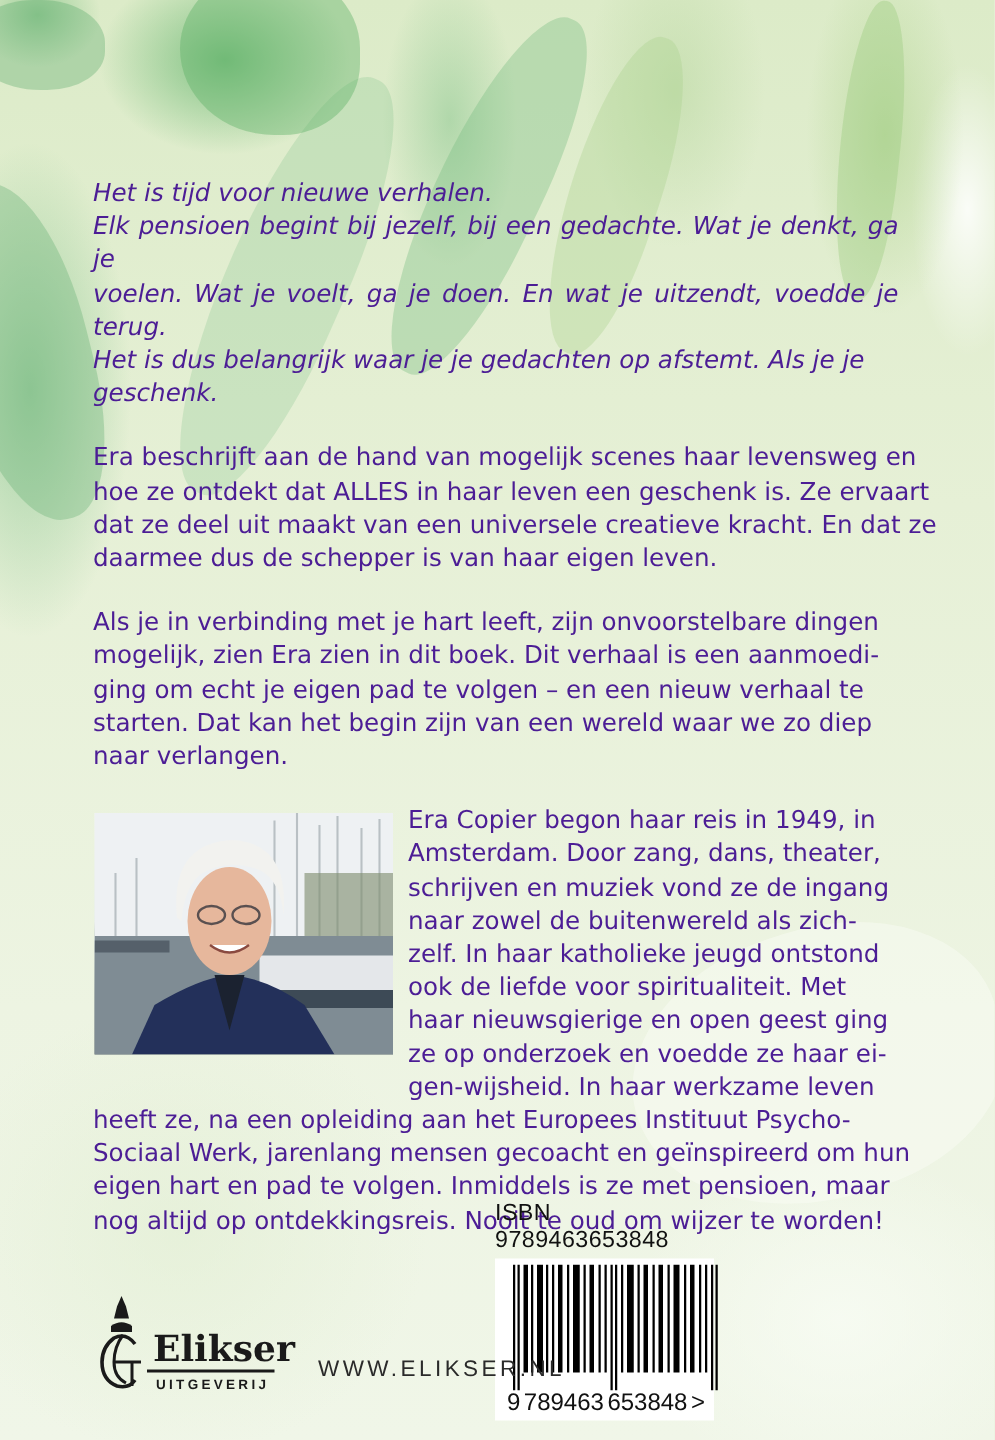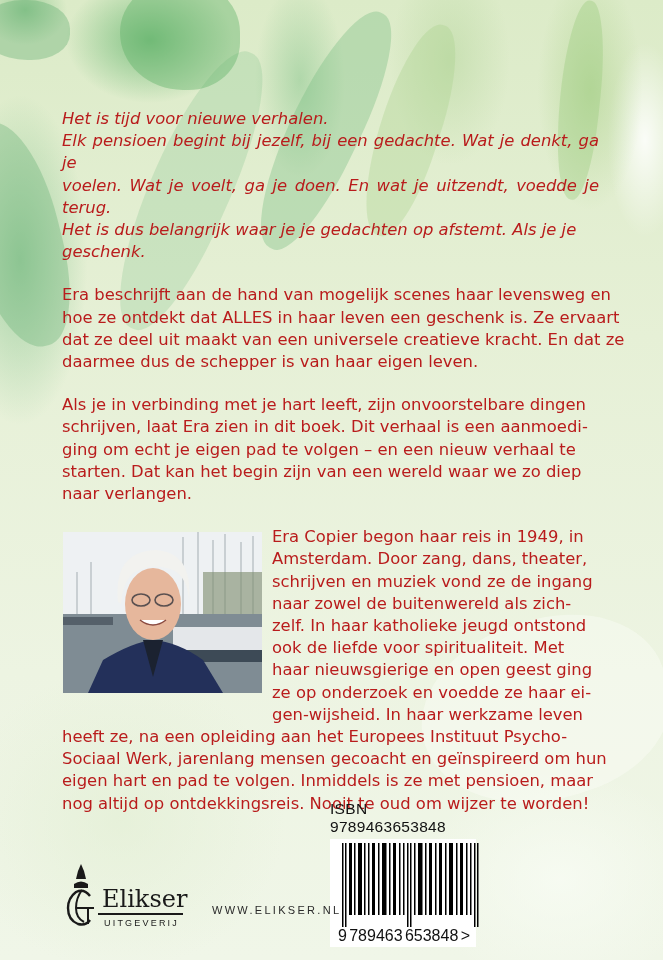--- a/index.html
+++ b/index.html
@@ -15,42 +15,42 @@
       radial-gradient(ellipse 90px 220px at 20px 260px, rgba(110,185,125,0.55), rgba(110,185,125,0) 75%),
       radial-gradient(ellipse 60px 130px at 300px 80px, rgba(120,190,130,0.45), rgba(120,190,130,0) 75%),
       radial-gradient(ellipse 70px 160px at 590px 90px, rgba(165,205,130,0.5), rgba(165,205,130,0) 75%),
       radial-gradient(ellipse 80px 140px at 450px 60px, rgba(175,210,150,0.45), rgba(175,210,150,0) 75%),
       radial-gradient(ellipse 50px 130px at 645px 140px, rgba(255,255,255,0.85), rgba(255,255,255,0) 75%),
       radial-gradient(ellipse 200px 160px at 560px 880px, rgba(248,252,244,0.8), rgba(248,252,244,0) 70%),
       radial-gradient(ellipse 220px 200px at 120px 820px, rgba(225,238,210,0.6), rgba(225,238,210,0) 75%),
       linear-gradient(180deg, #dcebc8 0%, #e6f0d6 35%, #edf4e2 70%, #f0f6e8 100%);
   }
   .stroke { position: absolute; border-radius: 50% 50% 45% 55%; }
-  .content { position: absolute; left: 62px; top: 108px; width: 537px; z-index: 2; color: #b91c1c; }
+  .content { position: absolute; left: 62px; top: 118px; width: 537px; z-index: 2; color: #4c1d95; }
   .intro { font-style: italic; font-size: 16.4px; line-height: 22.2px; margin: 0 0 21px 0; text-align: justify; }
   .intro span { display: block; }
   .para { font-size: 16.4px; line-height: 22.2px; margin: 0 0 21px 0; }
   .para span { display: block; white-space: nowrap; }
   .bio { position: relative; margin-top: 14px; }
   .photo { position: absolute; left: 1px; top: 6px; width: 199px; height: 161px;
     background: linear-gradient(180deg, #f2f4f6 0%, #e8ecef 45%, #9aa6ad 55%, #6d7a82 75%, #5c6870 100%);
     overflow: hidden; }
   .bio-lines { font-size: 16.4px; line-height: 22.2px; }
   .bio-lines span { display: block; white-space: nowrap; }
   .bio-lines .ind { padding-left: 210px; }
   .isbn-box { position: absolute; left: 330px; top: 800px; width: 146px; z-index: 2; text-align: left; }
   .isbn-label { font-family: "Liberation Sans", sans-serif; font-size: 15.5px; color: #111; letter-spacing: 0.3px; margin-bottom: 3px; }
   .barcode { background: #fff; height: 108px; position: relative; }
   .bars { position: absolute; left: 12px; right: 8px; top: 4px; height: 84px; }
   .digits { position: absolute; left: 0; right: 0; bottom: 2px; font-family: "Liberation Sans", sans-serif; font-size: 16px; color: #111; display: flex; justify-content: space-between; padding: 0 6px 0 8px; }
-  .logo { position: absolute; left: 64px; top: 862px; z-index: 2; display: flex; align-items: flex-end; color: #1a1a1a; }
+  .logo { position: absolute; left: 64px; top: 862px; z-index: 2; display: flex; align-items: flex-end; color: #1a1a1a; font-weight: bold; }
   .logo-word { font-family: "DejaVu Serif", serif; font-size: 24px; line-height: 24px; margin-left: 4px; }
   .logo-rule { height: 2px; background: #1a1a1a; width: 85px; margin: 2px 0 3px 0; }
   .logo-sub { font-family: "Liberation Sans", sans-serif; font-size: 9px; letter-spacing: 2.2px; margin-left: 6px; }
-  .url { position: absolute; left: 212px; top: 904px; z-index: 2; font-family: "Liberation Sans", sans-serif; font-size: 11px; letter-spacing: 2.3px; color: #2a2a2a; }
+  .url { position: absolute; left: 212px; top: 904px; z-index: 2; font-family: "Liberation Sans", sans-serif; font-size: 15px; letter-spacing: 2.3px; color: #2a2a2a; }
 </style>
 </head>
 <body>
 
 <div class="bg">
   <div class="stroke" style="left:150px;top:40px;width:80px;height:300px;background:rgba(125,190,135,0.25);transform:rotate(24deg);"></div>
   <div class="stroke" style="left:290px;top:0;width:70px;height:260px;background:rgba(115,185,125,0.35);transform:rotate(26deg);"></div>
   <div class="stroke" style="left:380px;top:20px;width:60px;height:220px;background:rgba(170,210,140,0.35);transform:rotate(18deg);"></div>
   <div class="stroke" style="left:560px;top:0;width:40px;height:200px;background:rgba(150,200,120,0.35);transform:rotate(6deg);"></div>
   <div class="stroke" style="left:-30px;top:120px;width:90px;height:230px;background:rgba(100,175,115,0.35);transform:rotate(-14deg);"></div>
@@ -70,21 +70,21 @@
 
   <p class="para">
     <span>Era beschrijft aan de hand van mogelijk scenes haar levensweg en</span>
     <span>hoe ze ontdekt dat ALLES in haar leven een geschenk is. Ze ervaart</span>
     <span>dat ze deel uit maakt van een universele creatieve kracht. En dat ze</span>
     <span>daarmee dus de schepper is van haar eigen leven.</span>
   </p>
 
   <p class="para">
     <span>Als je in verbinding met je hart leeft, zijn onvoorstelbare dingen</span>
-    <span>schrijven, laat Era zien in dit boek. Dit verhaal is een aanmoedi-</span>
+    <span>mogelijk, zien Era zien in dit boek. Dit verhaal is een aanmoedi-</span>
     <span>ging om echt je eigen pad te volgen – en een nieuw verhaal te</span>
     <span>starten. Dat kan het begin zijn van een wereld waar we zo diep</span>
     <span>naar verlangen.</span>
   </p>
 
   <div class="bio">
     <div class="photo" title="Portrait of Era Copier at a harbour">
       <svg width="199" height="161" viewBox="0 0 199 161">
         <rect x="0" y="0" width="199" height="85" fill="#eef1f3"></rect>
         <g stroke="#b9c0c4" stroke-width="1.4">

